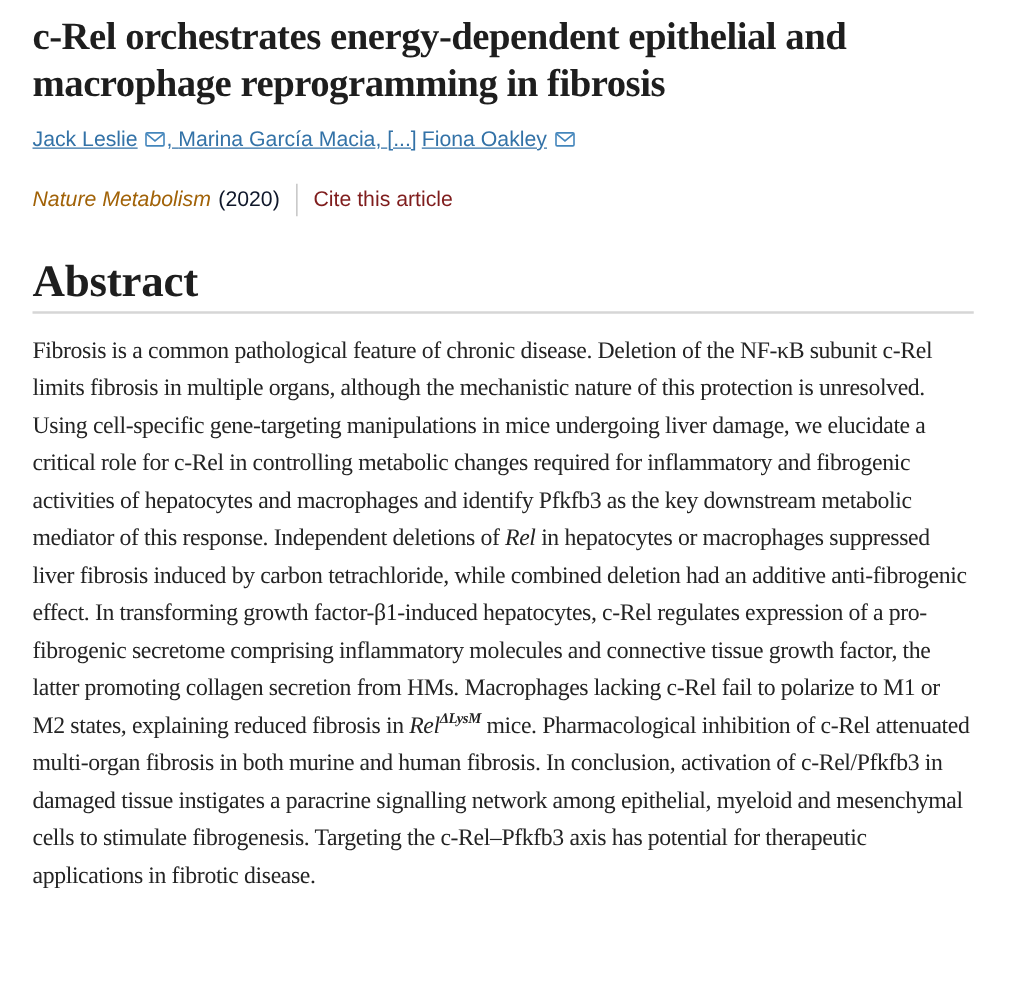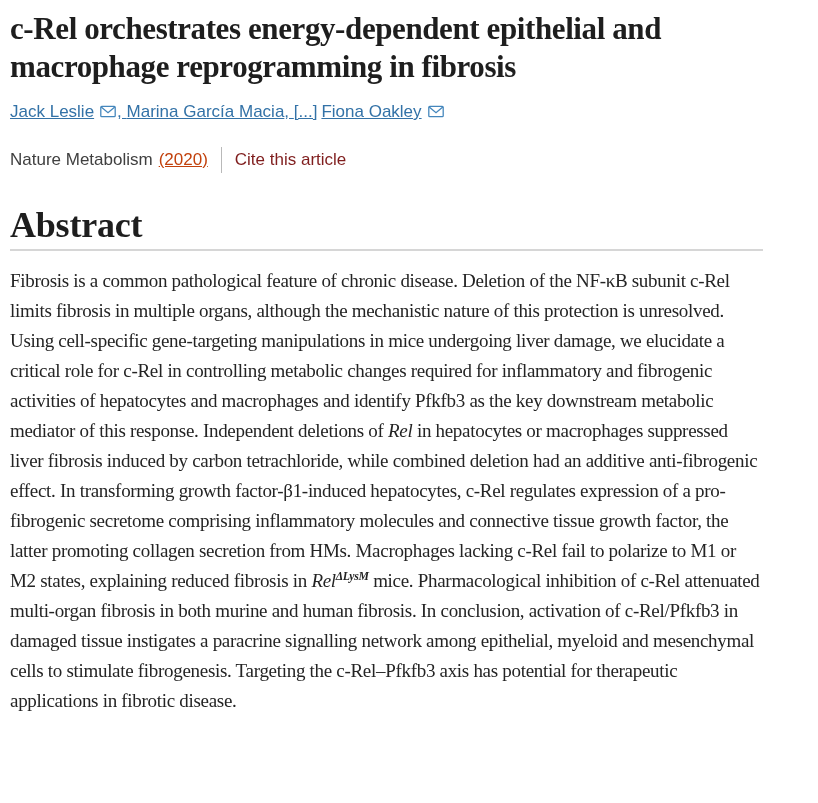--- a/index.html
+++ b/index.html
@@ -7,21 +7,21 @@
     padding: 0;
     width: 818px;
     height: 803px;
     background: #ffffff;
     overflow: hidden;
     font-family: "Liberation Sans", sans-serif;
   }
   .page {
     box-sizing: border-box;
     width: 744px;
-    padding: 10px 0 0 10px;
+    padding: 10px 0 0 26px;
   }
   .content {
     width: 753px;
   }
   h1.article-title {
     margin: 0;
     font-family: "Liberation Serif", "DejaVu Serif", serif;
     font-weight: 700;
     font-size: 31px;
     line-height: 38px;
@@ -57,26 +57,27 @@
     margin-right: 4px;
   }
   .journal-row {
     margin-top: 23px;
     display: flex;
     align-items: center;
     font-size: 17px;
     color: #2b2b2b;
   }
   .journal-link {
-    color: #404040;
+    font-style: italic;
+    color: #a16207;
     text-decoration: none;
     cursor: pointer;
     margin-right: 6px;
   }
-  .year { color: #c2410c; text-decoration: underline; }
+  .year { color: #0f172a; }
   .v-divider {
     display: inline-block;
     width: 1px;
     height: 26px;
     background: #b9b9b9;
     margin: 0 13px 0 13px;
   }
   .cite-link, .metrics-link {
     color: #7f1d1d;
     text-decoration: none;

